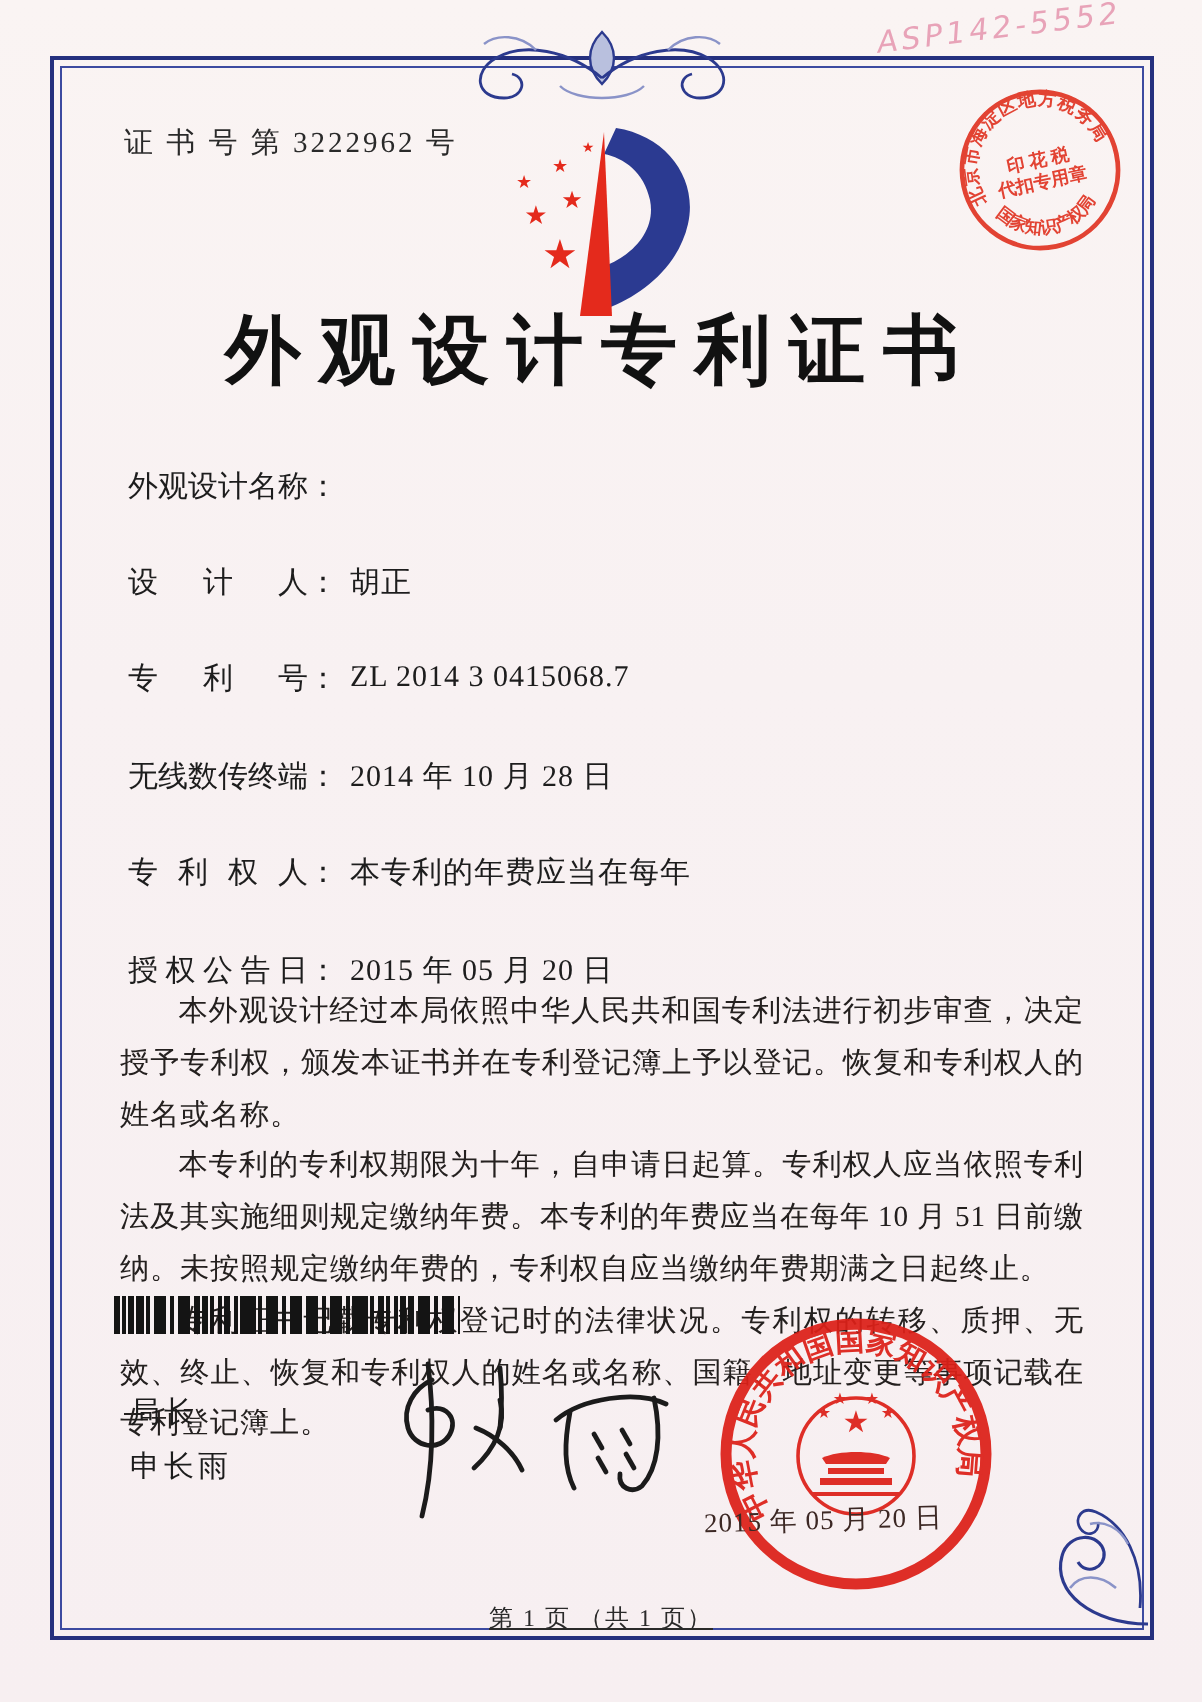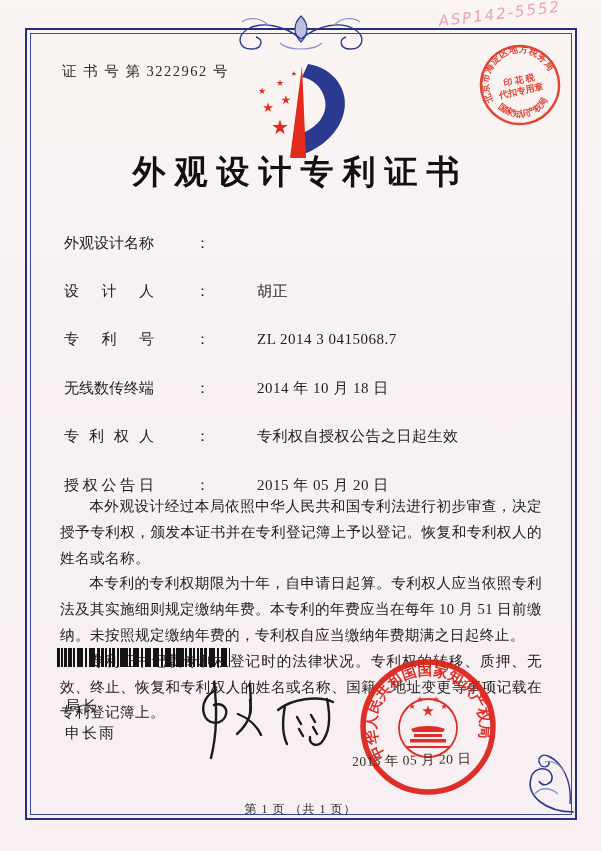--- a/index.html
+++ b/index.html
@@ -17,27 +17,27 @@
   .note{position:absolute;left:438px;top:2px;width:170px;
     font-family:"DejaVu Sans", sans-serif;font-style:italic;font-size:15px;
     color:#e8a3b8;transform:rotate(-7deg);letter-spacing:2px;}
   
   .cert-no{position:absolute;left:62px;top:62px;font-size:14.5px;
     letter-spacing:1.5px;color:#2a2a2a;}
   
   .logo{position:absolute;left:252px;top:60px;width:106px;height:102px;}
   
   .title{position:absolute;left:0;top:150px;width:601px;text-align:center;
-    font-size:33px;font-weight:700;letter-spacing:9px;color:#111;}
+    font-size:38px;font-weight:700;letter-spacing:9px;color:#111;}
   
   .tax-stamp{position:absolute;left:479px;top:44px;width:82px;height:82px;
     transform:rotate(-12deg);opacity:.9;}
   
   .fields{position:absolute;left:64px;top:219px;width:480px;}
-  .field-row{height:48.4px;display:flex;align-items:center;font-size:15px;color:#1d1d1d;gap:41px;}
+  .field-row{height:48.4px;display:flex;align-items:center;font-size:15px;color:#1d1d1d;}
   .flabel{display:inline-block;width:90px;text-align:justify;text-align-last:justify;letter-spacing:0;}
   .fcolon{margin-right:6px;}
   .fvalue{letter-spacing:.5px;}
   
   .body-text{position:absolute;left:60px;top:494px;width:482px;
     font-size:14.6px;line-height:25.8px;text-align:justify;color:#24201f;letter-spacing:.4px;}
   .body-text p{margin:0;text-indent:2em;}
   
   .barcode{position:absolute;left:57px;top:648px;width:173px;height:19px;
     background-color:transparent;
@@ -48,21 +48,21 @@
   
   .signer{position:absolute;left:65px;top:694px;
     font-family:Liberation Mono, monospace;font-size:15px;color:#1c1c1c;line-height:27px;letter-spacing:2px;}
   .signature{position:absolute;left:178px;top:676px;width:175px;height:92px;}
   
   .seal{position:absolute;left:357px;top:656px;width:142px;height:142px;opacity:.93;}
   .seal-date{position:absolute;left:352px;top:751px;width:160px;font-size:13.5px;
     color:#3c2824;letter-spacing:.5px;transform:rotate(-1.5deg);}
   
   .footer{position:absolute;left:0;top:801px;width:601px;text-align:center;
-    font-size:12px;color:#2a2a2a;letter-spacing:1px;}
+    font-size:12px;color:#2a2a2a;letter-spacing:1px;text-decoration:underline;}
   
   .orn-top{position:absolute;left:196px;top:9px;width:210px;height:48px;}
   .orn-corner{position:absolute;left:512px;top:730px;width:66px;height:86px;}
   svg{display:block;}
 </style>
 </head>
 <body>
 
 <div class="page">
 
@@ -130,26 +130,26 @@
         <span class="fvalue">胡正</span>
     </div>
     <div class="field-row">
       <span class="flabel">专利号</span>
         <span class="fcolon">：</span>
         <span class="fvalue">ZL 2014 3 0415068.7</span>
     </div>
     <div class="field-row">
       <span class="flabel">无线数传终端</span>
         <span class="fcolon">：</span>
-        <span class="fvalue">2014 年 10 月 18 日</span>
+        <span class="fvalue">2014 年 10 月 28 日</span>
     </div>
     <div class="field-row">
       <span class="flabel">专利权人</span>
         <span class="fcolon">：</span>
-        <span class="fvalue">专利权自授权公告之日起生效</span>
+        <span class="fvalue">本专利的年费应当在每年</span>
     </div>
     <div class="field-row">
       <span class="flabel">授权公告日</span>
         <span class="fcolon">：</span>
         <span class="fvalue">2015 年 05 月 20 日</span>
     </div>
   </div>
 
   <div class="body-text">
     <p>本外观设计经过本局依照中华人民共和国专利法进行初步审查，决定授予专利权，颁发本证书并在专利登记簿上予以登记。恢复和专利权人的姓名或名称。</p>

